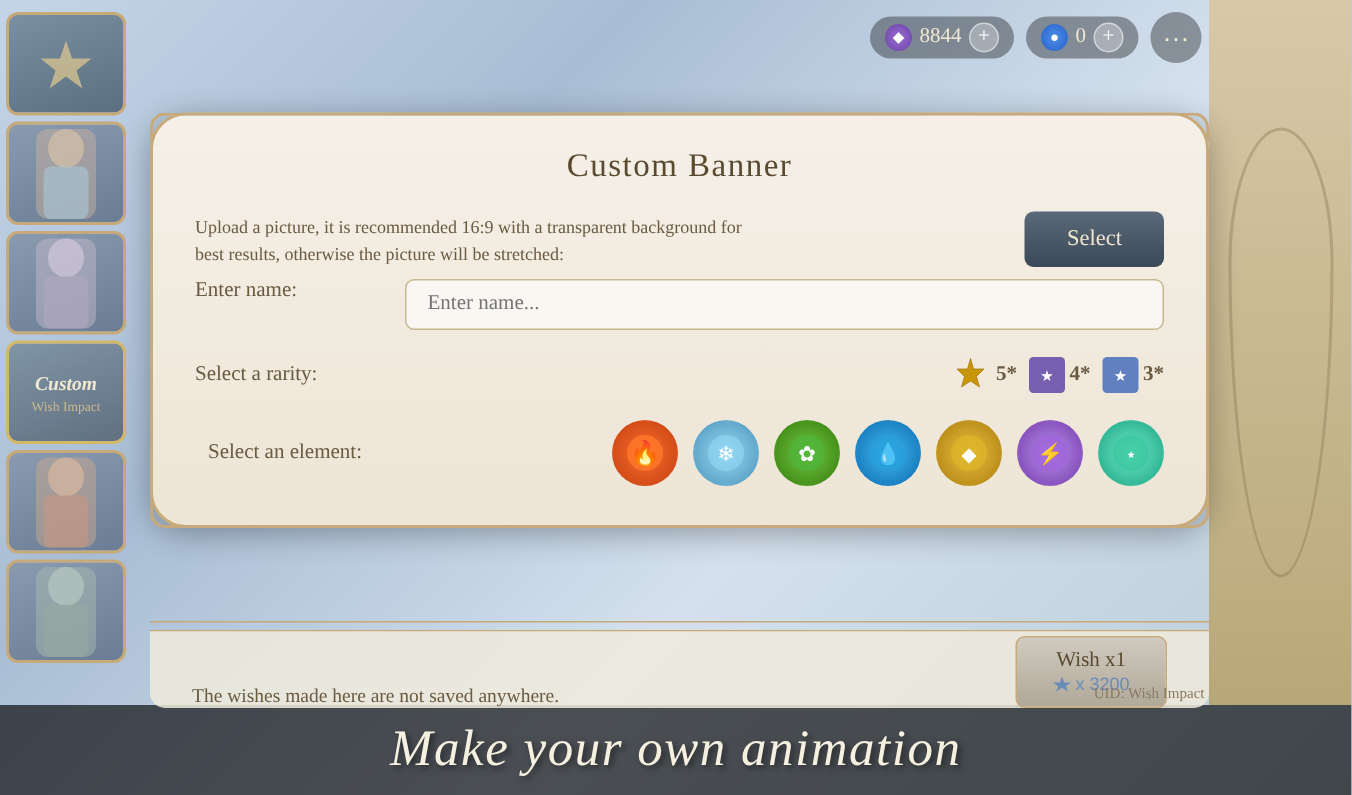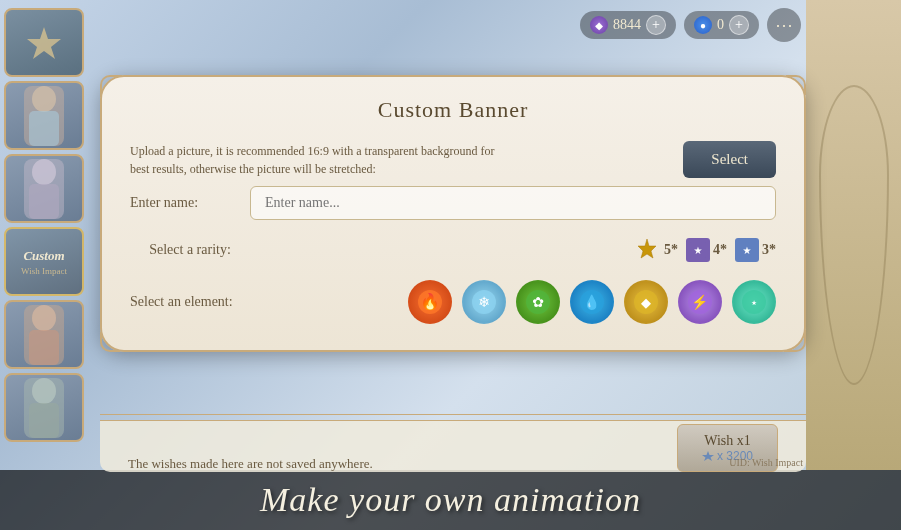--- a/index.html
+++ b/index.html
@@ -207,22 +207,23 @@
       border-radius: 6px;
       padding: 10px 28px;
       font-size: 15px;
       cursor: pointer;
       font-family: 'Georgia', serif;
     }
 
     
     .name-row {
       display: flex;
-      align-items: center;
+      align-items: flex-start;
       margin-bottom: 16px;
+      gap: 20px;
     }
 
     .field-label {
       color: #6a5a40;
       font-size: 14px;
       min-width: 120px;
     }
 
     .name-input {
       flex: 1;
@@ -234,21 +235,20 @@
       color: #aaa;
       font-family: 'Georgia', serif;
       outline: none;
     }
 
     
     .rarity-row {
       display: flex;
       align-items: center;
       margin-bottom: 16px;
-      text-align: center;
     }
 
     .rarity-options {
       display: flex;
       gap: 8px;
       margin-left: auto;
     }
 
     .rarity-item {
       display: flex;
@@ -272,20 +272,21 @@
       color: #6a5a40;
       font-size: 14px;
       font-weight: bold;
     }
 
     
     .element-row {
       display: flex;
       align-items: center;
       margin-bottom: 8px;
+      text-align: center;
     }
 
     .element-options {
       display: flex;
       gap: 10px;
       margin-left: auto;
     }
 
     .element-icon {
       width: 44px;

